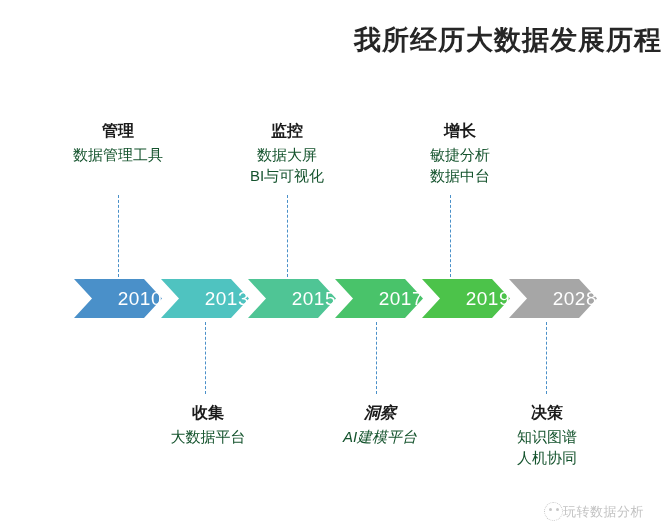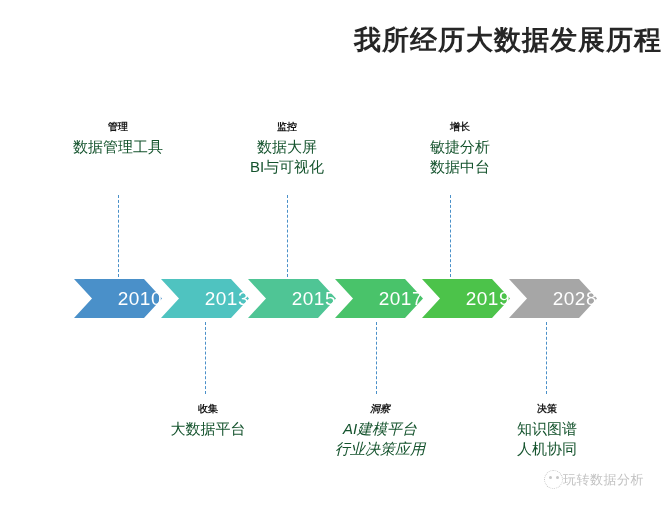--- a/index.html
+++ b/index.html
@@ -59,21 +59,21 @@
     pointer-events: none;
   }
 
   
   .callout {
     position: absolute;
     text-align: center;
     line-height: 1.38;
   }
   .callout .head {
-    font-size: 10px;
+    font-size: 16px;
     font-weight: bold;
     color: #1a1a1a;
     margin-bottom: 3px;
     white-space: nowrap;
   }
   .callout .sub {
     font-size: 15px;
     color: #14532d;
     white-space: nowrap;
   }
@@ -99,21 +99,21 @@
   .conn-monitor { left: 287px; top: 195px; height: 82px; }
   .conn-growth  { left: 450px; top: 195px; height: 82px; }
   .conn-collect { left: 205px; top: 322px; height: 72px; }
   .conn-insight { left: 376px; top: 322px; height: 72px; }
   .conn-decision{ left: 546px; top: 322px; height: 72px; }
 
   
   .watermark {
     position: absolute;
     right: 18px;
-    bottom: 32px;
+    bottom: 0;
     display: flex;
     align-items: center;
     opacity: 0.55;
   }
   .watermark .logo {
     width: 17px;
     height: 17px;
     border: 1.5px dotted #9a9a9a;
     border-radius: 50%;
     position: relative;
@@ -189,21 +189,20 @@
   </div>
 
   <div class="callout c-collect">
     <div class="head">收集</div>
     <div class="sub">大数据平台</div>
   </div>
 
   <div class="callout c-insight">
     <div class="head">洞察</div>
     <div class="sub">AI建模平台</div>
-    <div class="sub">行业决策应用</div>
   </div>
 
   <div class="callout c-decision">
     <div class="head">决策</div>
     <div class="sub">知识图谱</div>
     <div class="sub">人机协同</div>
   </div>
 
   <div class="watermark">
     <span class="logo"></span>

